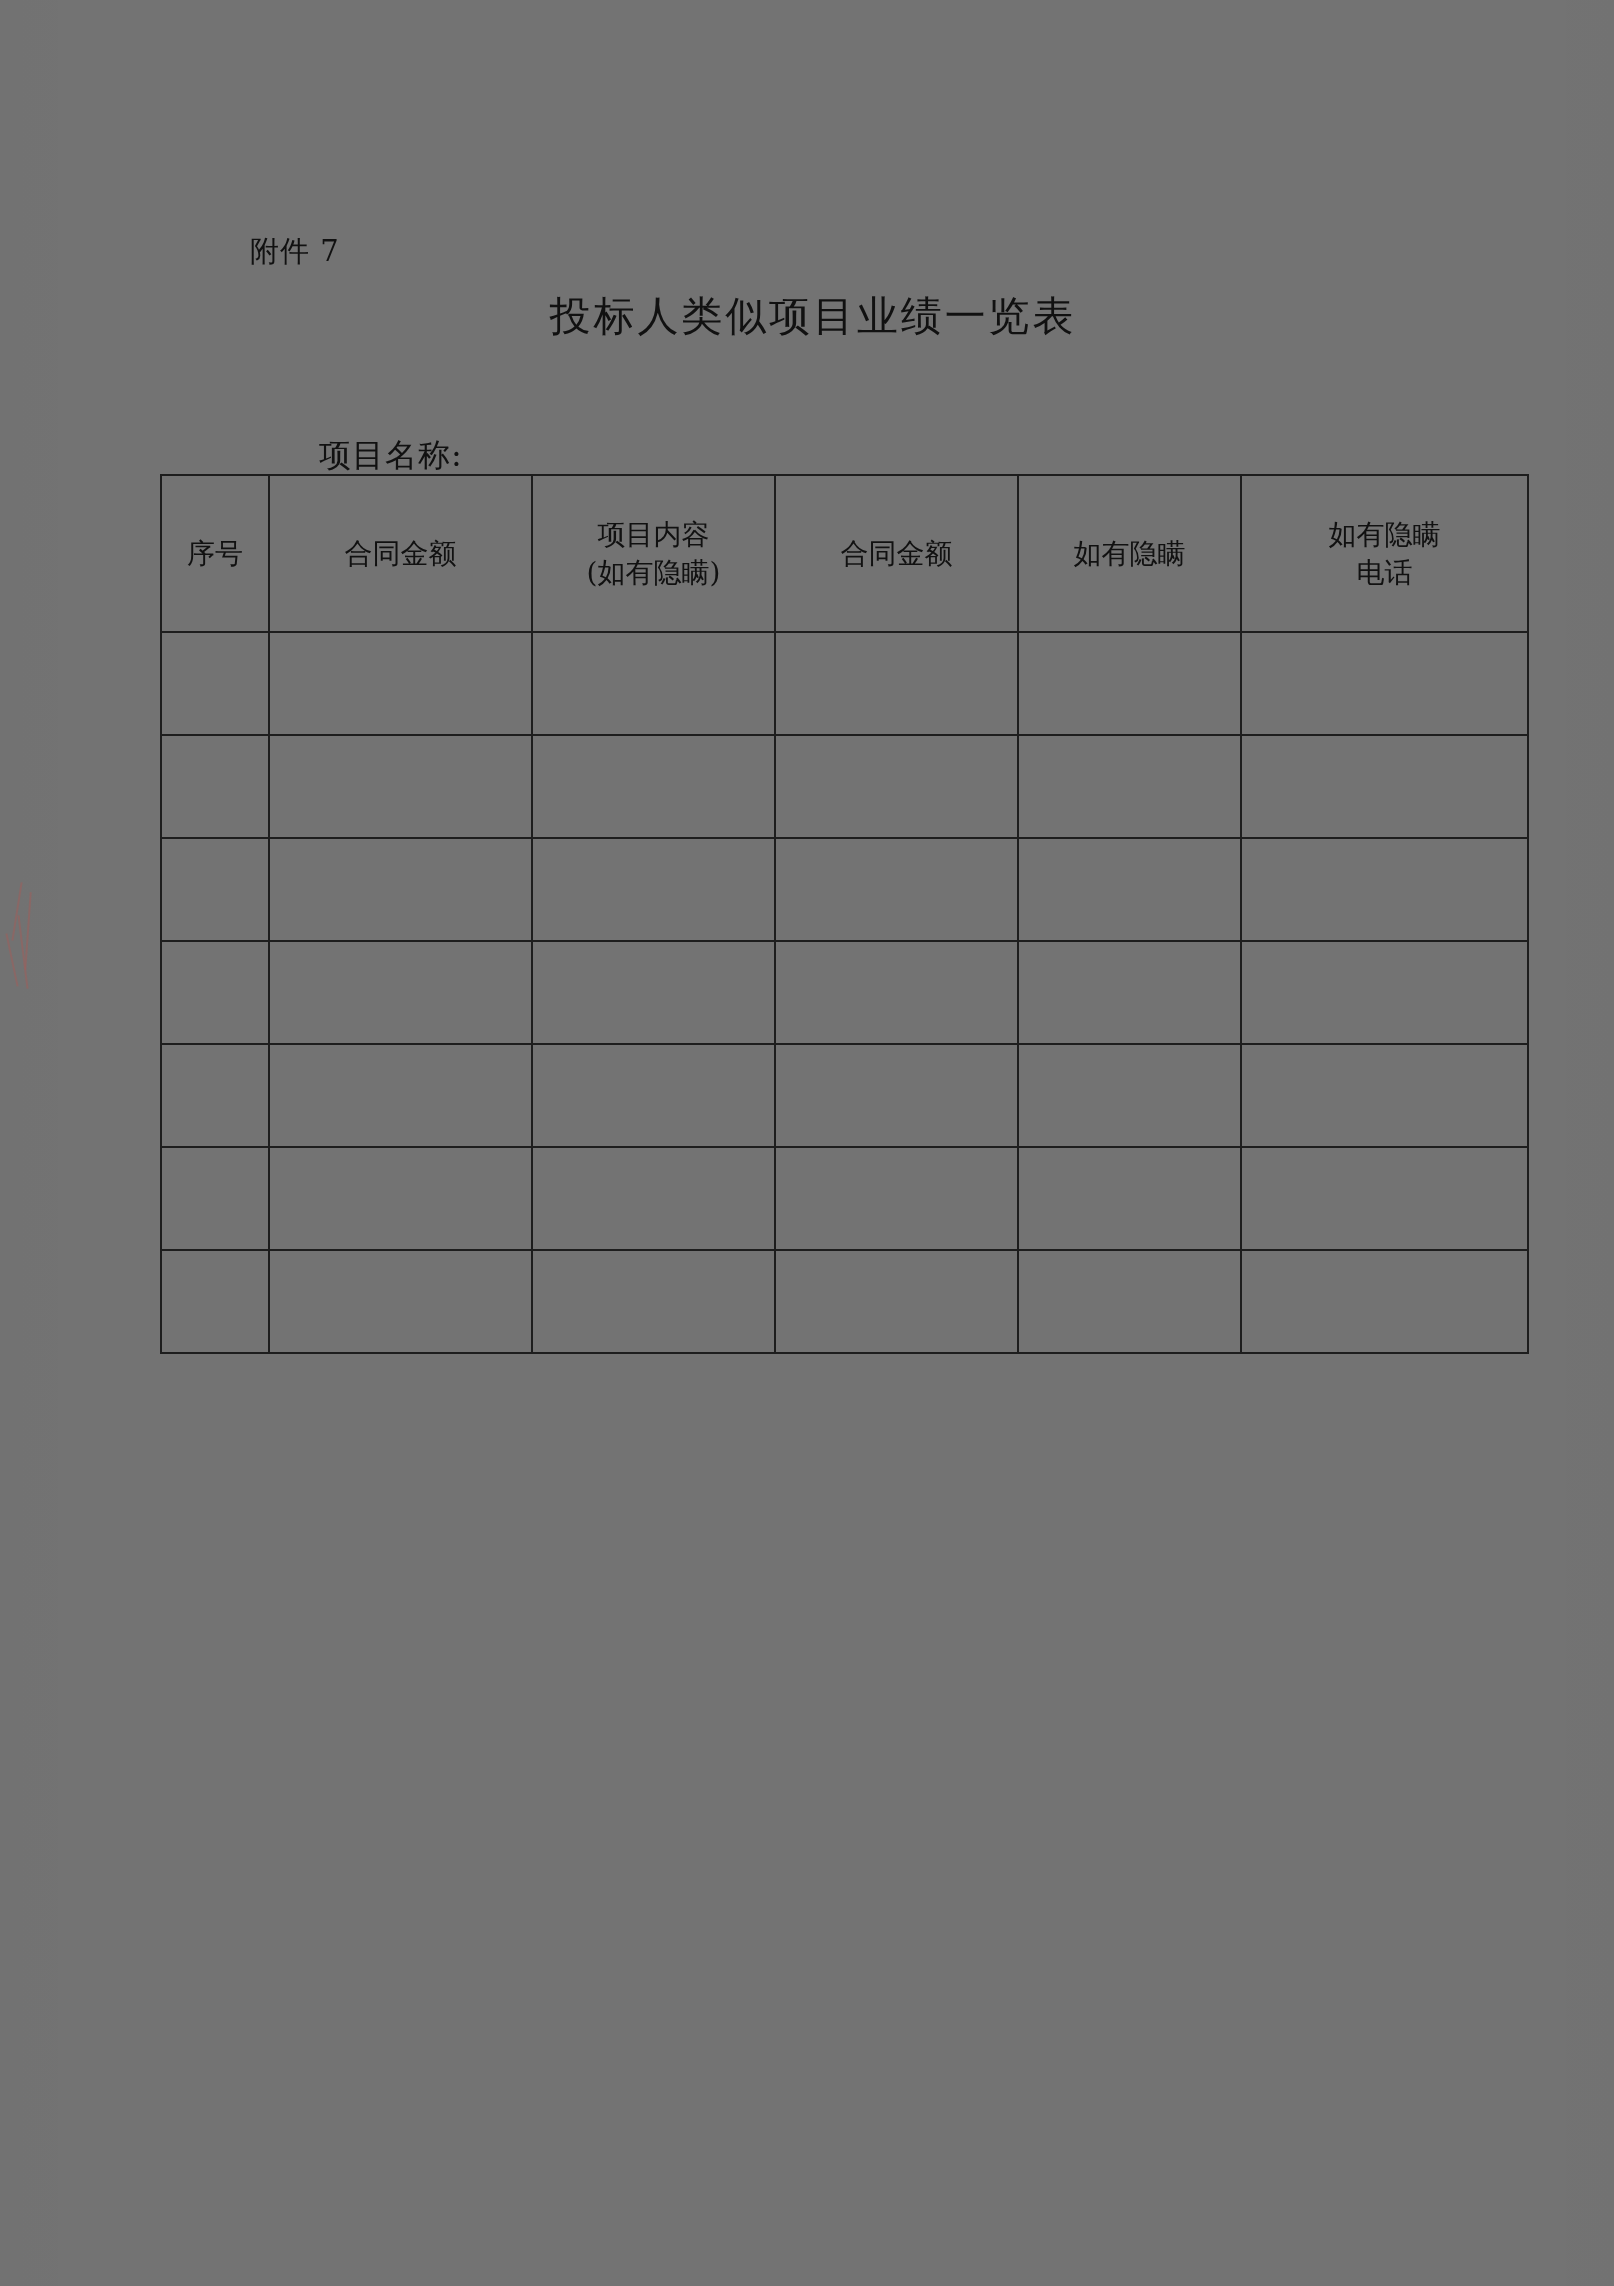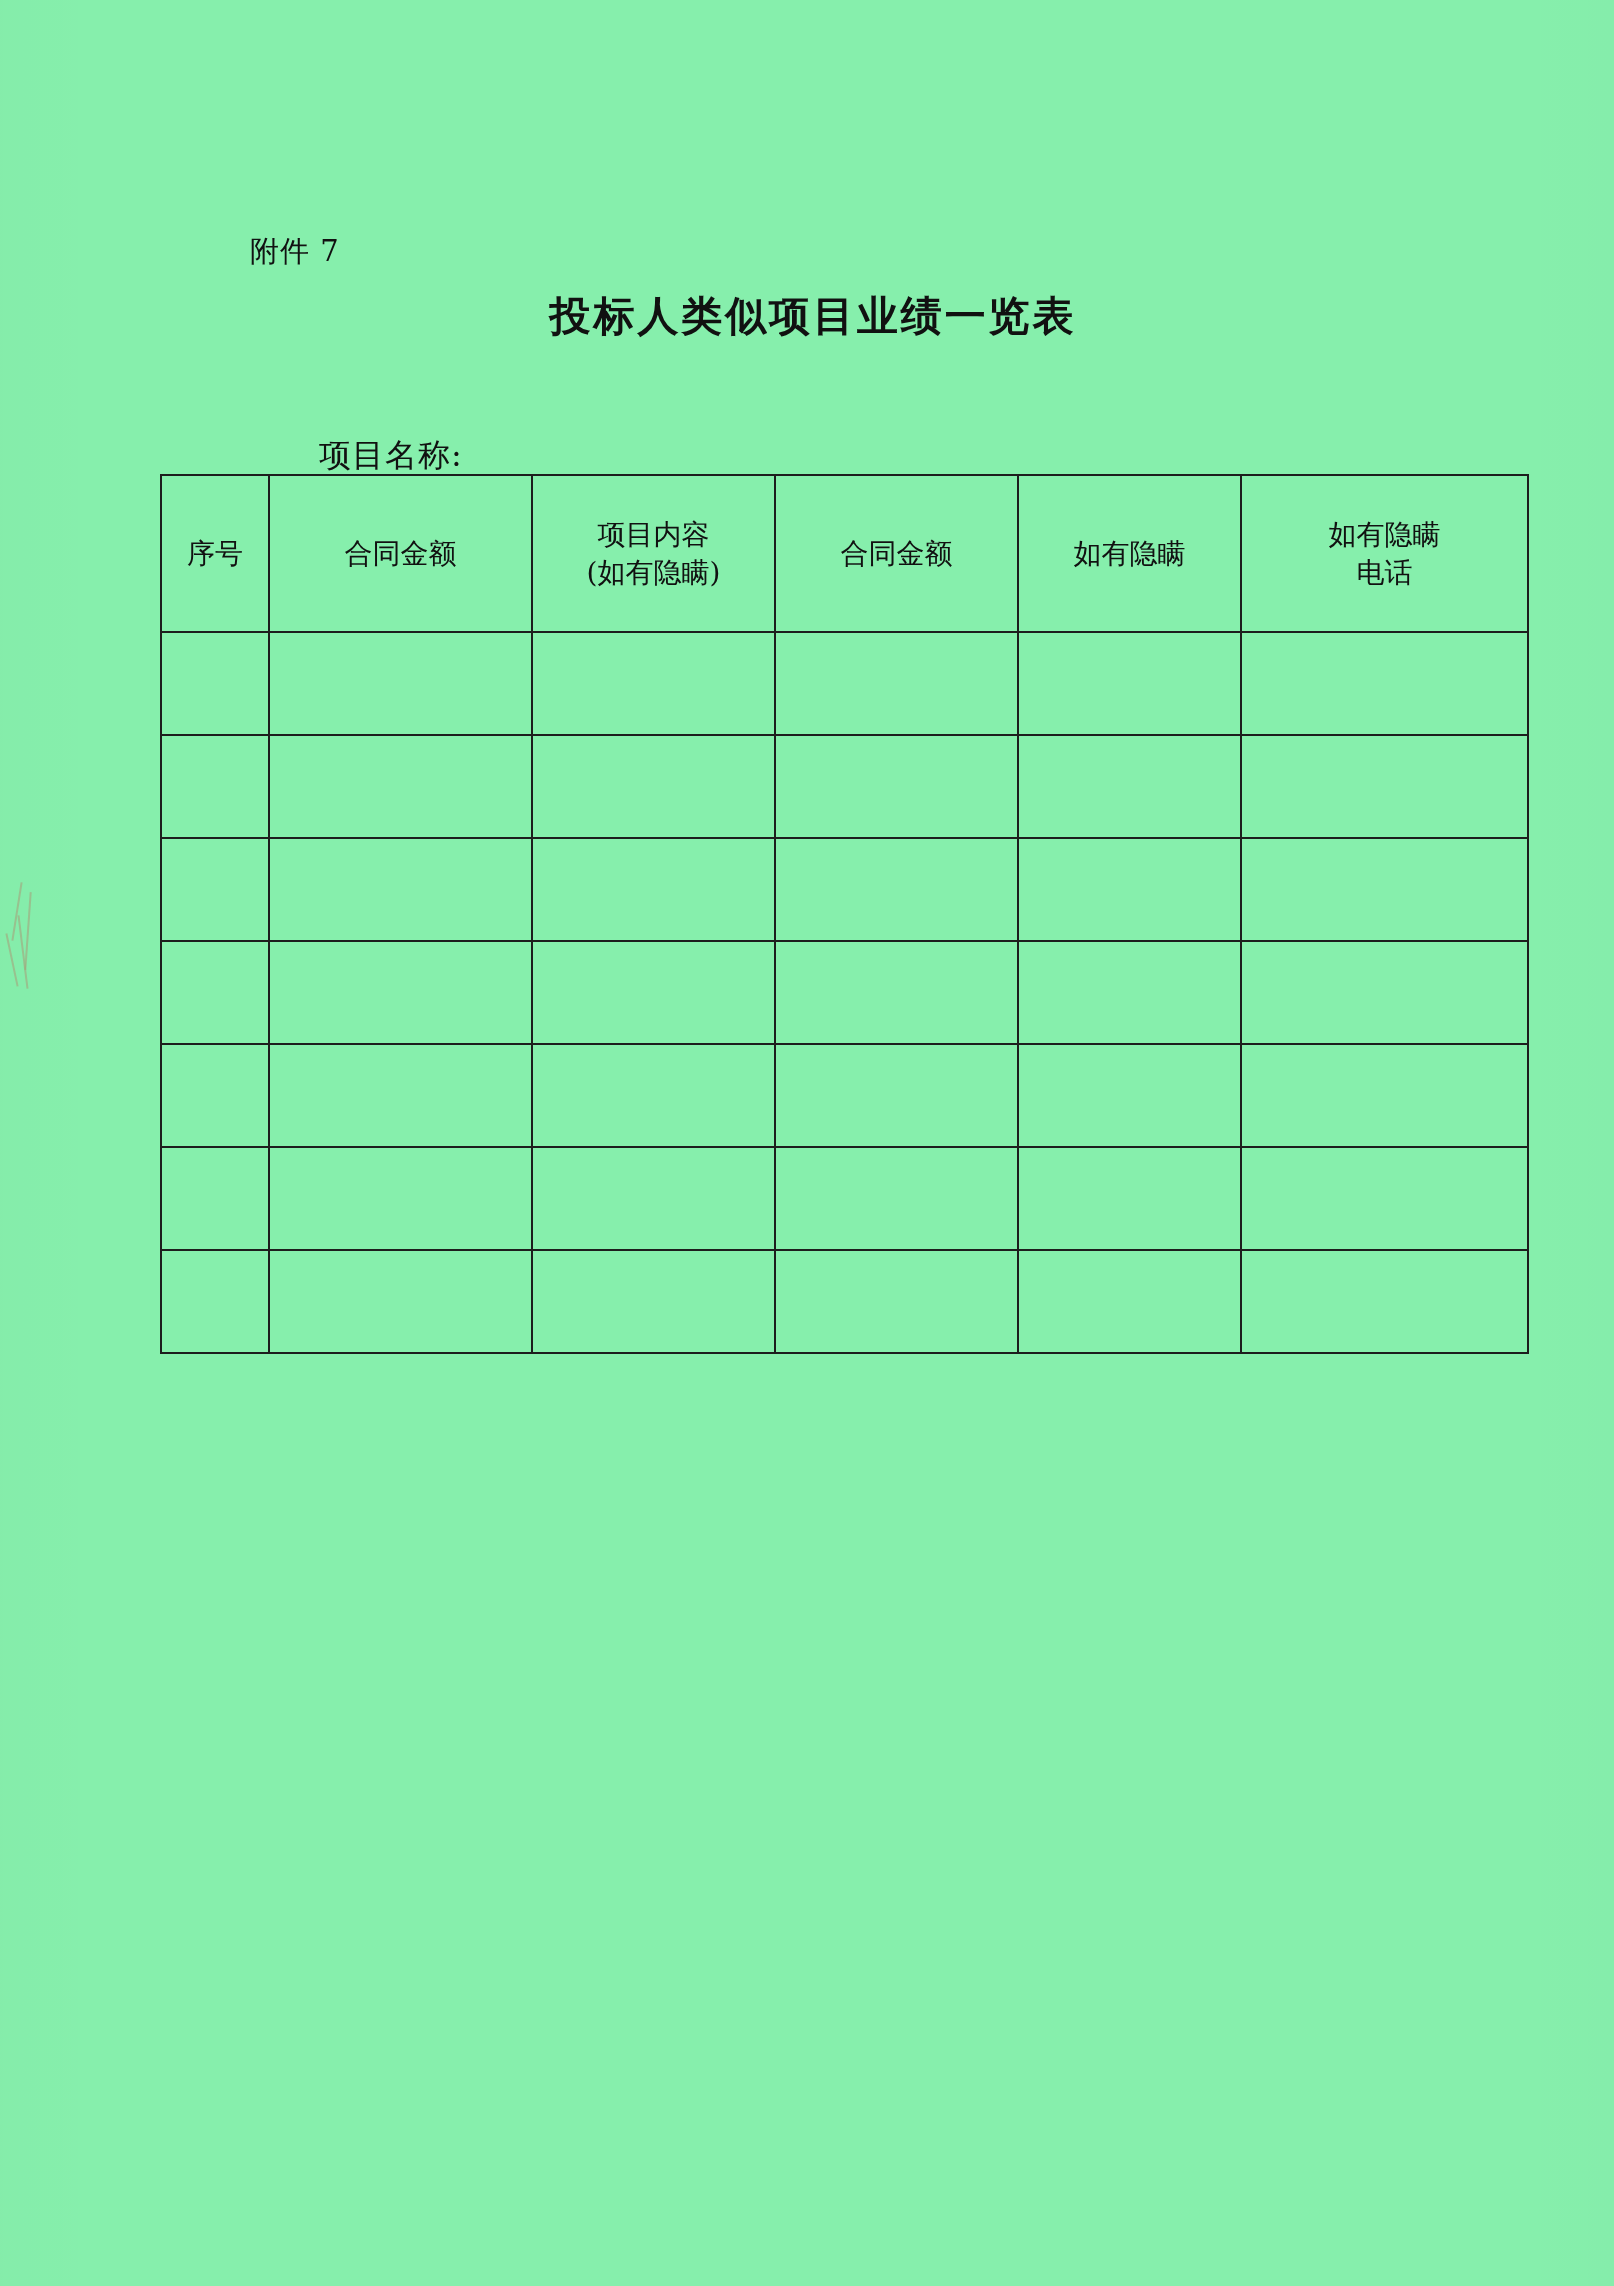--- a/index.html
+++ b/index.html
@@ -13,21 +13,21 @@
     position: relative;
     font-family: "DejaVu Serif", "Liberation Serif", serif;
     color: #111111;
     overflow: hidden;
   }
 
   
   .page {
     position: absolute;
     inset: 0;
-    background: #86efac;
+    background: #737373;
   }
 
   .scan-noise {
     position: absolute;
     left: 0;
     top: 0;
     width: 100%;
     height: 100%;
     pointer-events: none;
     opacity: 0.55;
@@ -63,21 +63,21 @@
     font-family: "DejaVu Serif", "Liberation Serif", serif;
   }
 
   .doc-title {
     position: absolute;
     left: 12px;
     right: 0;
     top: 289px;
     text-align: center;
     font-size: 41px;
-    font-weight: bold;
+    font-weight: normal;
     letter-spacing: 2.9px;
     font-family: "DejaVu Serif", "Liberation Serif", serif;
   }
 
   .project-name-line {
     position: absolute;
     left: 319px;
     top: 434px;
     font-size: 32px;
     letter-spacing: 1px;

